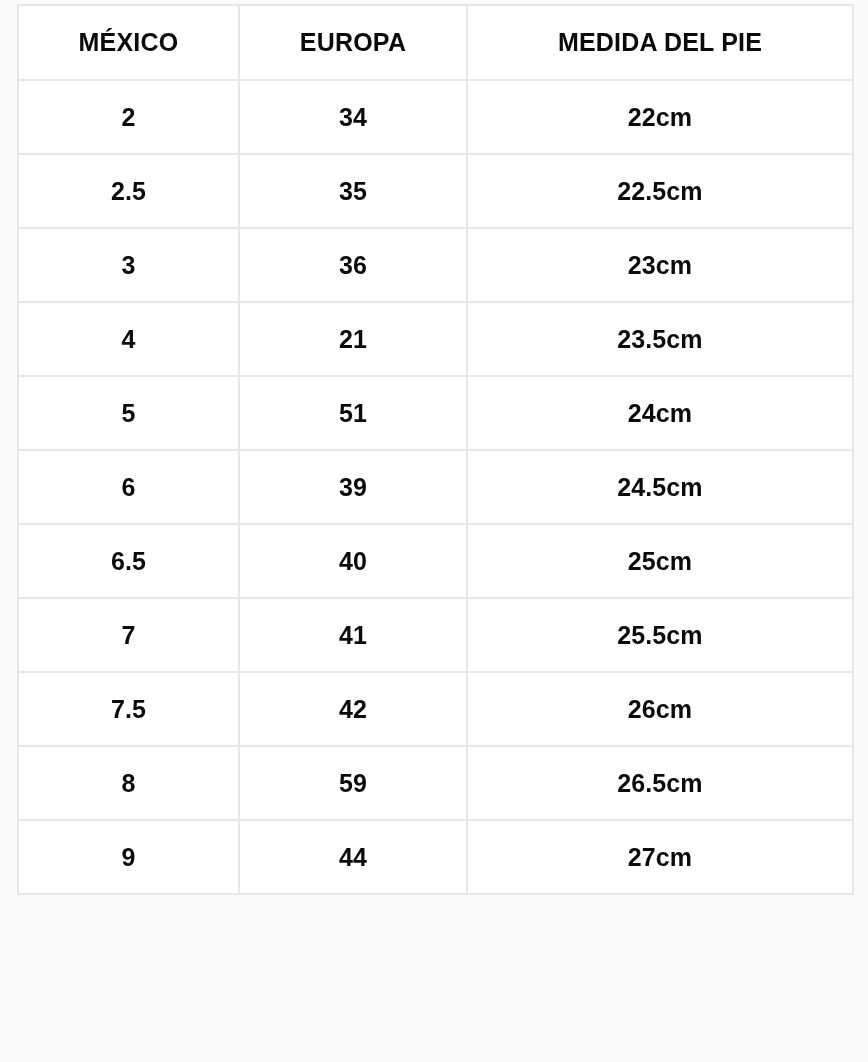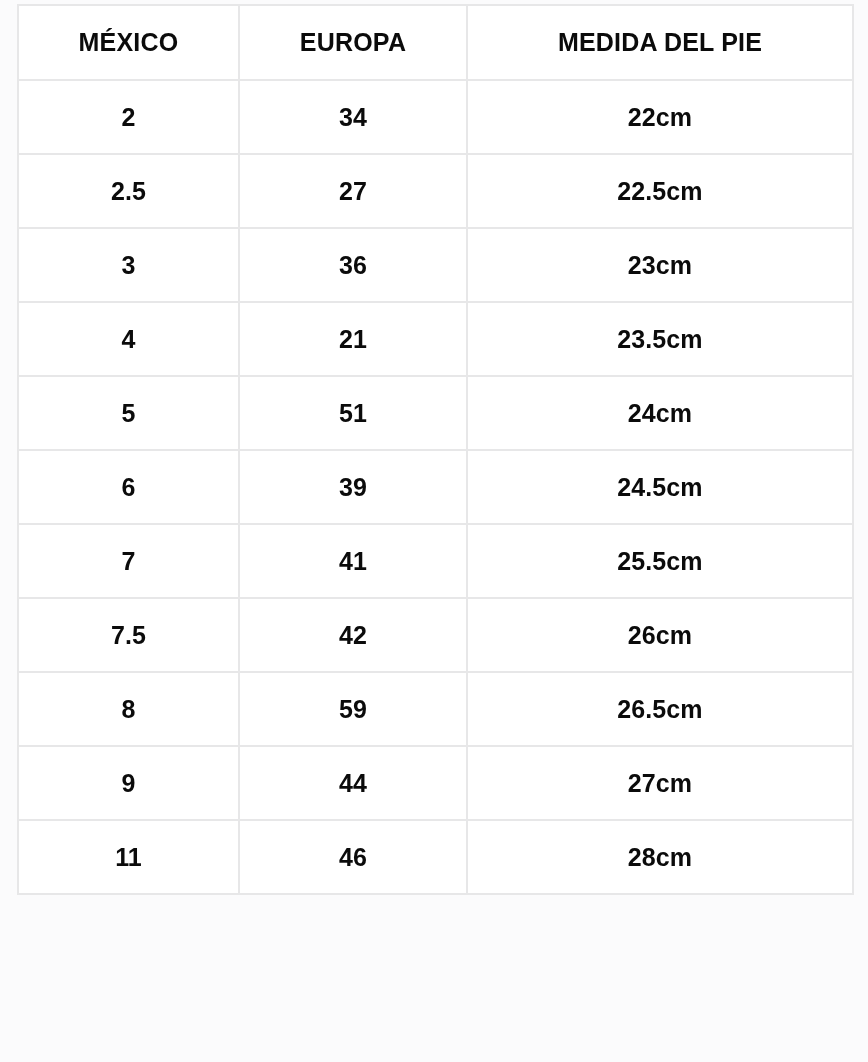--- a/index.html
+++ b/index.html
@@ -76,21 +76,21 @@
       </tr>
     </thead>
     <tbody id="size-table-body">
         <tr>
           <td class="col-mexico">2</td>
           <td class="col-europa">34</td>
           <td class="col-medida">22cm</td>
         </tr>
         <tr>
           <td class="col-mexico">2.5</td>
-          <td class="col-europa">27</td>
+          <td class="col-europa">35</td>
           <td class="col-medida">22.5cm</td>
         </tr>
         <tr>
           <td class="col-mexico">3</td>
           <td class="col-europa">36</td>
           <td class="col-medida">23cm</td>
         </tr>
         <tr>
           <td class="col-mexico">4</td>
           <td class="col-europa">21</td>
@@ -100,39 +100,39 @@
           <td class="col-mexico">5</td>
           <td class="col-europa">51</td>
           <td class="col-medida">24cm</td>
         </tr>
         <tr>
           <td class="col-mexico">6</td>
           <td class="col-europa">39</td>
           <td class="col-medida">24.5cm</td>
         </tr>
         <tr>
+          <td class="col-mexico">6.5</td>
+          <td class="col-europa">40</td>
+          <td class="col-medida">25cm</td>
+        </tr>
+        <tr>
           <td class="col-mexico">7</td>
           <td class="col-europa">41</td>
           <td class="col-medida">25.5cm</td>
         </tr>
         <tr>
           <td class="col-mexico">7.5</td>
           <td class="col-europa">42</td>
           <td class="col-medida">26cm</td>
         </tr>
         <tr>
           <td class="col-mexico">8</td>
           <td class="col-europa">59</td>
           <td class="col-medida">26.5cm</td>
         </tr>
         <tr>
           <td class="col-mexico">9</td>
           <td class="col-europa">44</td>
           <td class="col-medida">27cm</td>
         </tr>
-        <tr>
-          <td class="col-mexico">11</td>
-          <td class="col-europa">46</td>
-          <td class="col-medida">28cm</td>
-        </tr>
       </tbody>
   </table>
 </div>
 
 </body></html>

